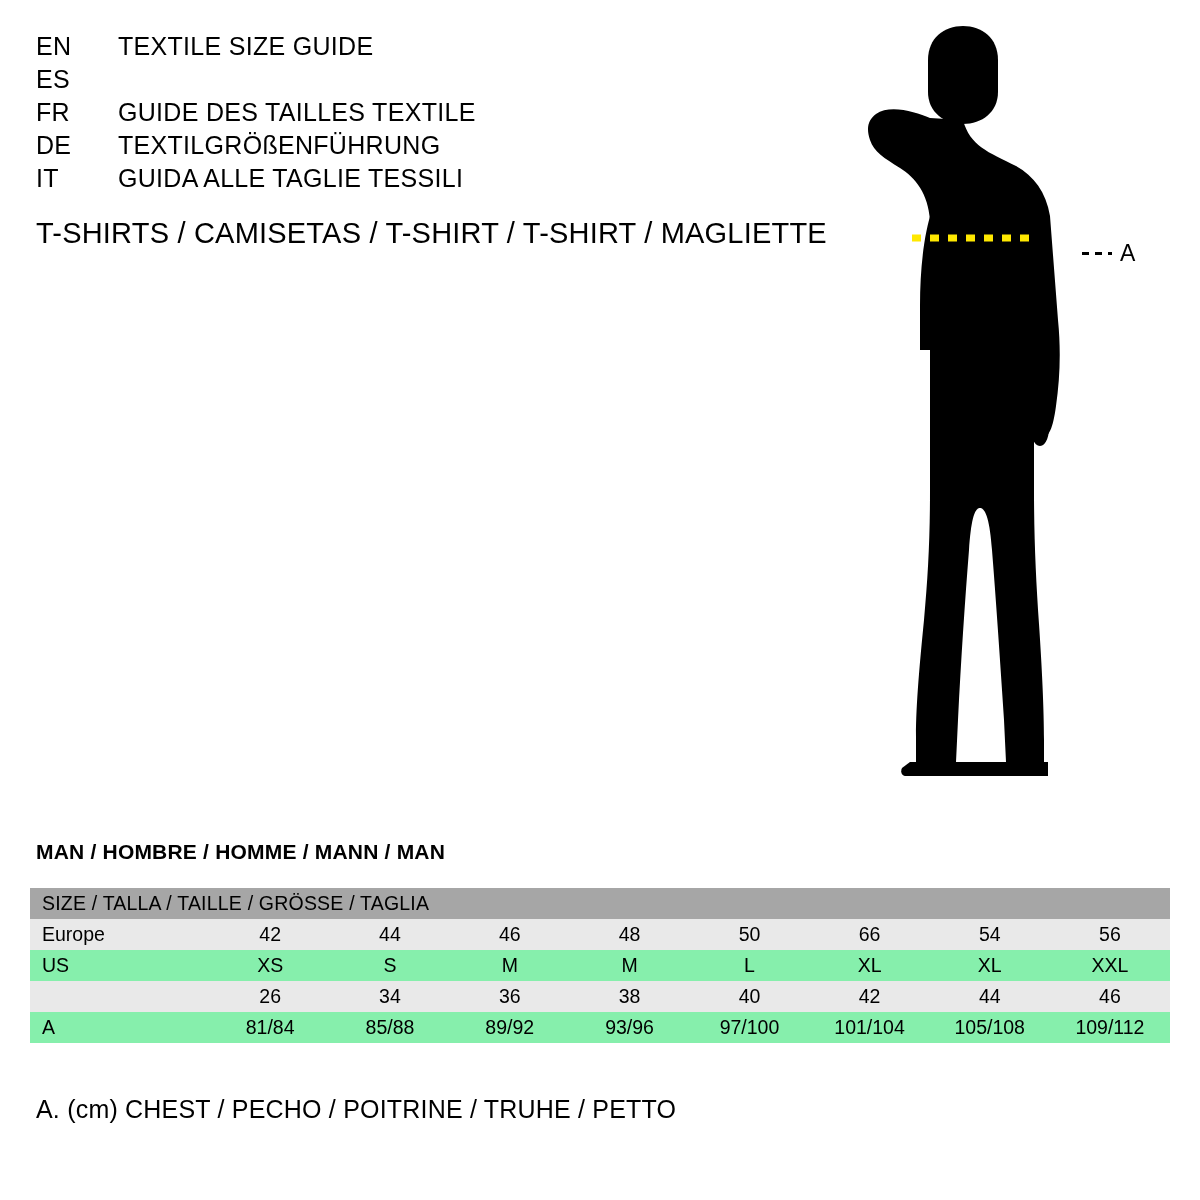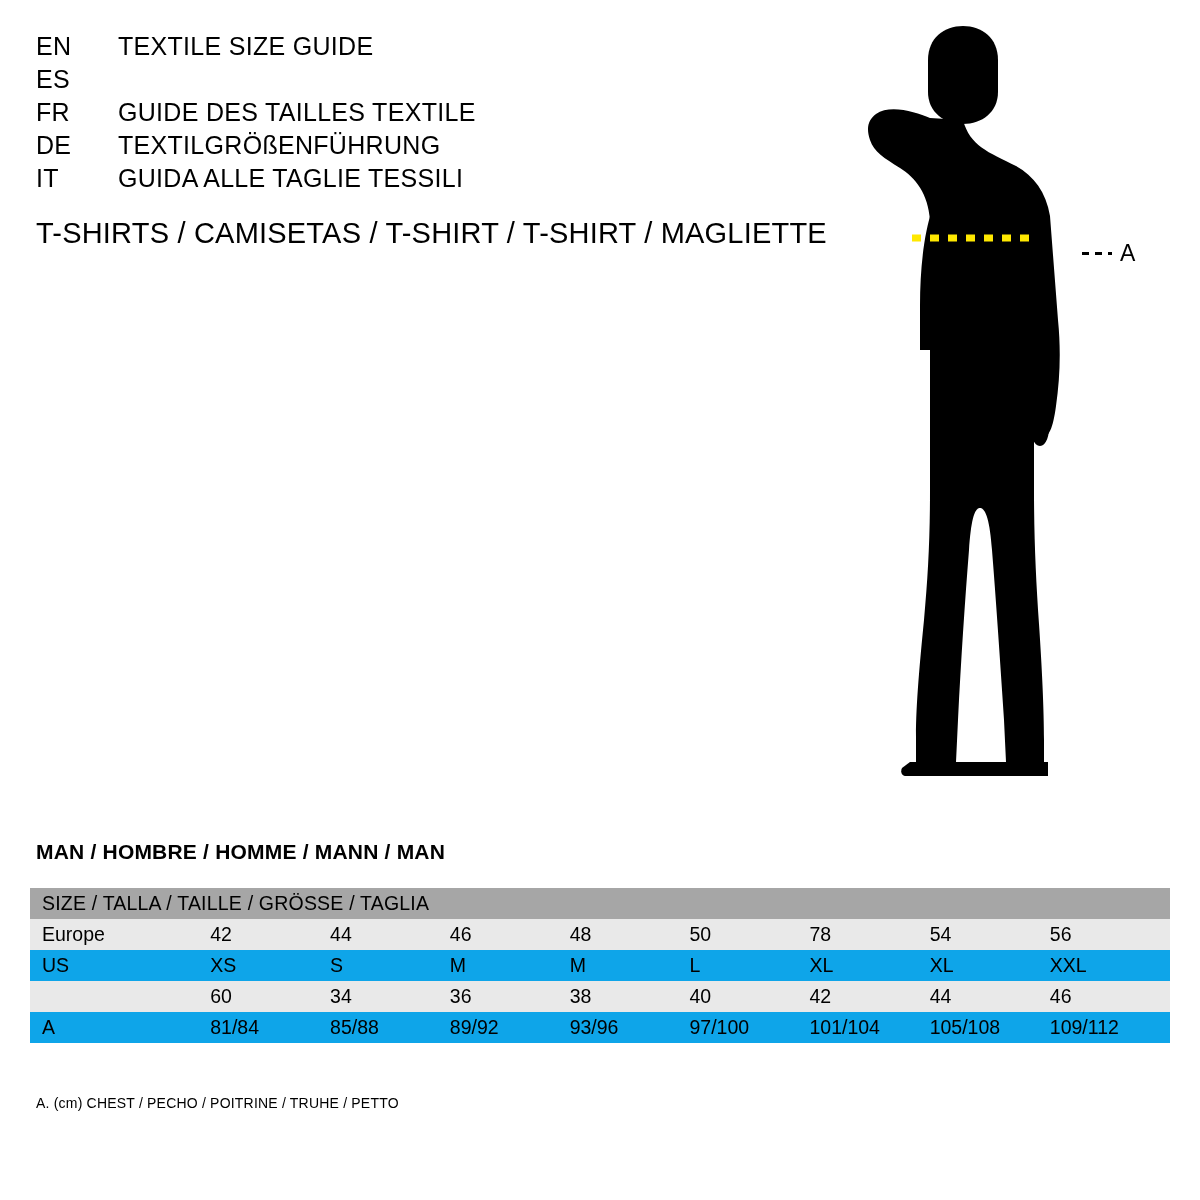--- a/index.html
+++ b/index.html
@@ -100,35 +100,36 @@
     padding: 0;
     height: 31px;
     vertical-align: middle;
   }
   .row-header td {
     background: #a6a6a6;
     font-size: 19.5px;
     letter-spacing: 0.2px;
   }
   .row-shade td { background: #e9e9e9; }
-  .row-plain td { background: #0ea5e9; }
+  .row-plain td { background: #86efac; }
   .cell-label {
     text-align: left;
     padding-left: 12px !important;
     width: 170px;
   }
   .cell-val {
+    text-align: center;
     width: 121px;
   }
 
   .foot-note {
     position: absolute;
     top: 1095px;
     left: 36px;
-    font-size: 14px;
+    font-size: 25px;
     letter-spacing: 0.2px;
   }
 </style>
 </head>
 <body>
 
 <div class="lang-block">
   <div class="lang-row">
     <span class="lang-code">EN</span>
     <span class="lang-text">TEXTILE SIZE GUIDE</span>
@@ -210,38 +211,38 @@
       <tr class="row-header">
     <td class="cell-label" colspan="9">SIZE / TALLA / TAILLE / GRÖSSE / TAGLIA</td>
   </tr>
   <tr class="row-shade">
     <td class="cell-label">Europe</td>
     <td class="cell-val">42</td>
     <td class="cell-val">44</td>
     <td class="cell-val">46</td>
     <td class="cell-val">48</td>
     <td class="cell-val">50</td>
-    <td class="cell-val">78</td>
+    <td class="cell-val">66</td>
     <td class="cell-val">54</td>
     <td class="cell-val">56</td>
   </tr>
   <tr class="row-plain">
     <td class="cell-label">US</td>
     <td class="cell-val">XS</td>
     <td class="cell-val">S</td>
     <td class="cell-val">M</td>
     <td class="cell-val">M</td>
     <td class="cell-val">L</td>
     <td class="cell-val">XL</td>
     <td class="cell-val">XL</td>
     <td class="cell-val">XXL</td>
   </tr>
   <tr class="row-shade">
     <td class="cell-label"></td>
-    <td class="cell-val">60</td>
+    <td class="cell-val">26</td>
     <td class="cell-val">34</td>
     <td class="cell-val">36</td>
     <td class="cell-val">38</td>
     <td class="cell-val">40</td>
     <td class="cell-val">42</td>
     <td class="cell-val">44</td>
     <td class="cell-val">46</td>
   </tr>
   <tr class="row-plain">
     <td class="cell-label">A</td>

